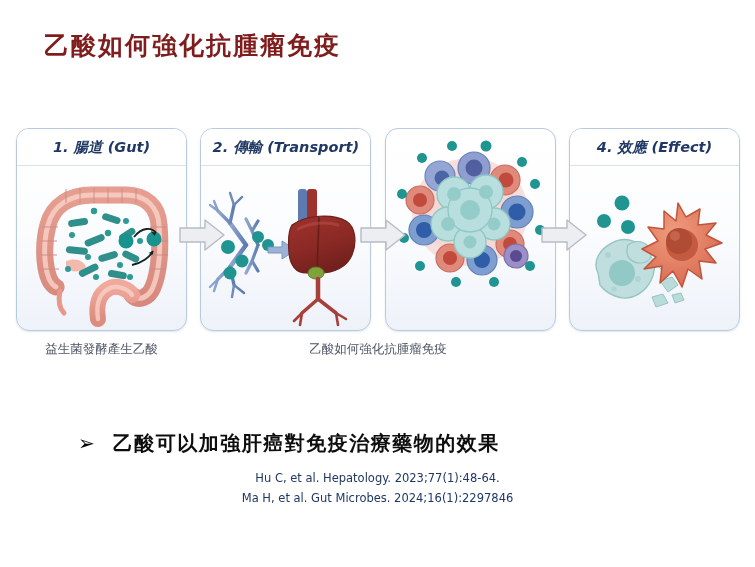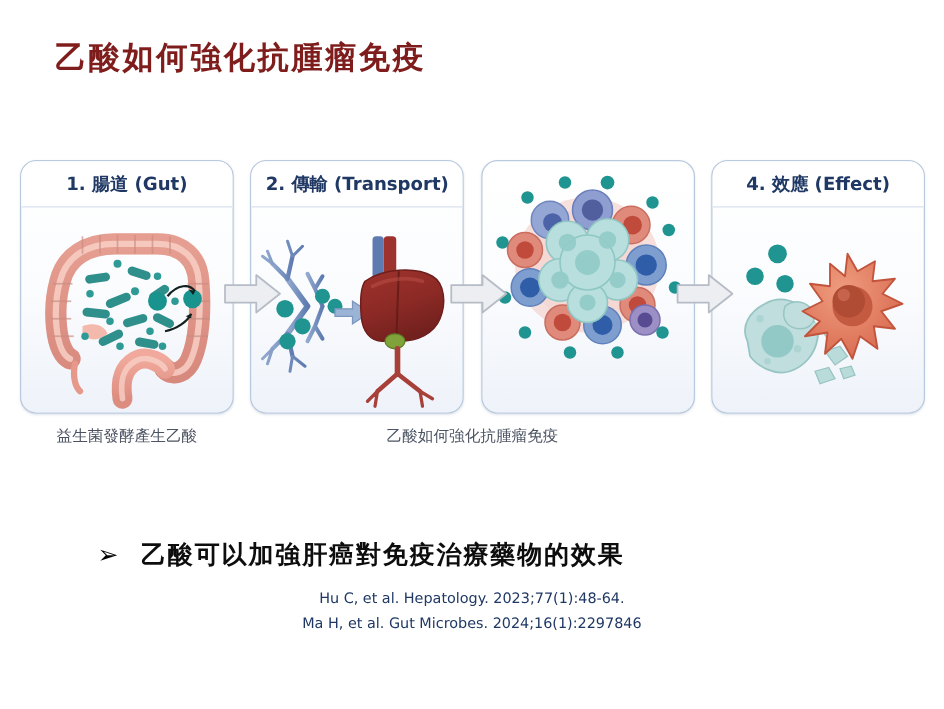--- a/index.html
+++ b/index.html
@@ -56,20 +56,21 @@
     box-shadow: 0 1px 2px rgba(90,110,140,0.18);
     overflow: hidden;
   }
   .card-header {
     height: 36px;
     display: flex;
     align-items: center;
     justify-content: center;
     border-bottom: 1px solid #d9e2ee;
     background: #ffffff;
+    font-style: italic;
   }
   .card-header-text {
     font-family: "DejaVu Sans", "Liberation Sans", sans-serif;
     font-size: 14.5px;
     font-weight: 700;
     color: #1f3864;
     white-space: nowrap;
     letter-spacing: 0px;
   }
   .card-body {

